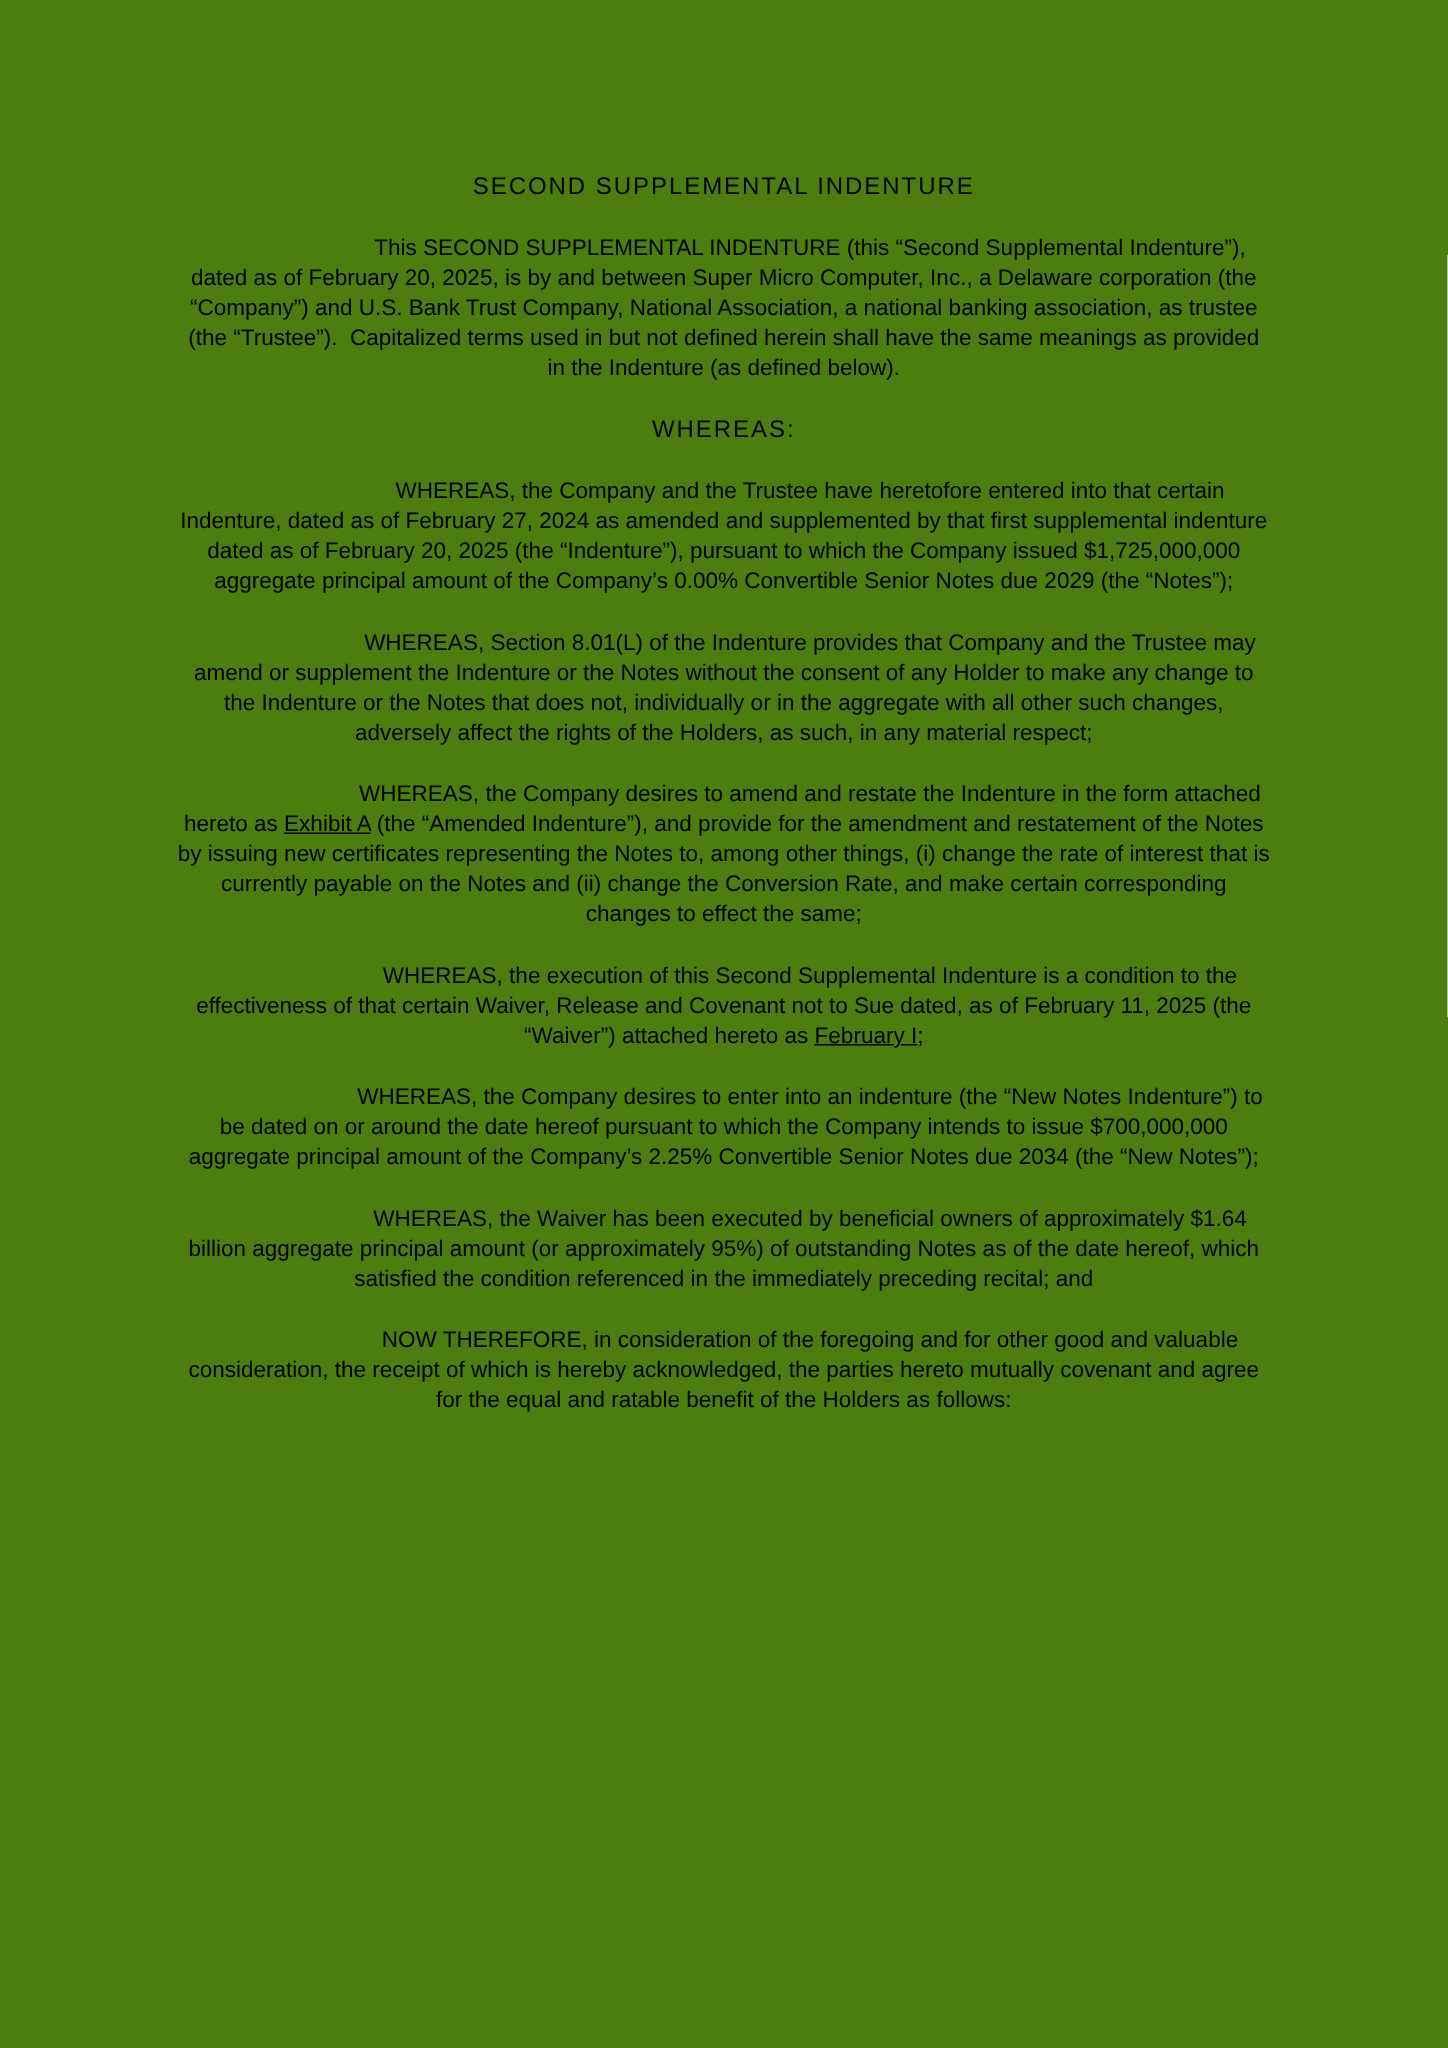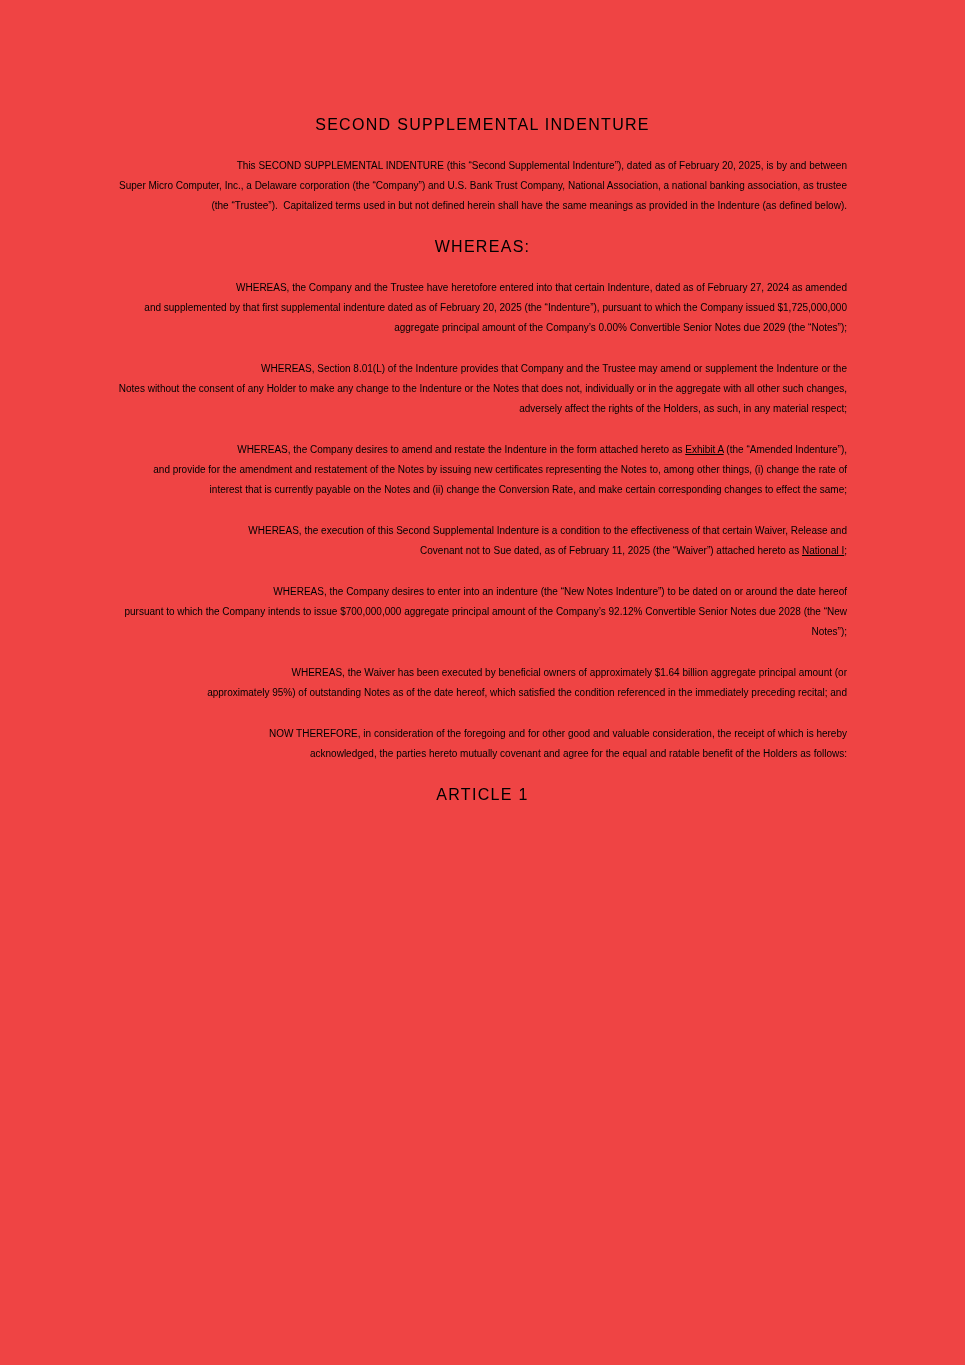--- a/index.html
+++ b/index.html
@@ -9,50 +9,49 @@
     font-family: "Liberation Sans", "DejaVu Sans", sans-serif;
     color: #000000;
     -webkit-font-smoothing: antialiased;
   }
   .page {
     box-sizing: border-box;
     width: 965px;
     height: 1365px;
     padding: 115px 118px 0 118px;
     overflow: hidden;
-    background: #ef4444;
+    background: #4d7c0f;
   }
   .title, .heading {
     font-size: 16px;
     line-height: 20px;
     letter-spacing: 1.3px;
     text-align: center;
     margin: 0 0 21px 0;
     white-space: pre-wrap;
   }
   .paragraph {
-    font-size: 10px;
+    font-size: 15px;
     line-height: 20px;
     margin: 0 0 21px 0;
     text-indent: 115px;
-    text-align: right;
+    text-align: center;
     white-space: pre-wrap;
   }
   .u { text-decoration: underline; margin-top: 12px; }
 </style>
 </head>
 <body>
 
 <div class="page">
   <div>
       <div class="title"><span class="">SECOND SUPPLEMENTAL INDENTURE</span></div>
       <p class="paragraph"><span class="">This SECOND SUPPLEMENTAL INDENTURE (this “Second Supplemental Indenture”), dated as of February 20, 2025, is by and between Super Micro Computer, Inc., a Delaware corporation (the “Company”) and U.S. Bank Trust Company, National Association, a national banking association, as trustee (the “Trustee”).  Capitalized terms used in but not defined herein shall have the same meanings as provided in the Indenture (as defined below).</span></p>
       <div class="heading"><span class="">WHEREAS:</span></div>
       <p class="paragraph"><span class="">WHEREAS, the Company and the Trustee have heretofore entered into that certain Indenture, dated as of February 27, 2024 as amended and supplemented by that first supplemental indenture dated as of February 20, 2025 (the “Indenture”), pursuant to which the Company issued $1,725,000,000 aggregate principal amount of the Company’s 0.00% Convertible Senior Notes due 2029 (the “Notes”);</span></p>
       <p class="paragraph"><span class="">WHEREAS, Section 8.01(L) of the Indenture provides that Company and the Trustee may amend or supplement the Indenture or the Notes without the consent of any Holder to make any change to the Indenture or the Notes that does not, individually or in the aggregate with all other such changes, adversely affect the rights of the Holders, as such, in any material respect;</span></p>
       <p class="paragraph"><span class="">WHEREAS, the Company desires to amend and restate the Indenture in the form attached hereto as </span><span class="u">Exhibit A</span><span class=""> (the “Amended Indenture”), and provide for the amendment and restatement of the Notes by issuing new certificates representing the Notes to, among other things, (i) change the rate of interest that is currently payable on the Notes and (ii) change the Conversion Rate, and make certain corresponding changes to effect the same;</span></p>
-      <p class="paragraph"><span class="">WHEREAS, the execution of this Second Supplemental Indenture is a condition to the effectiveness of that certain Waiver, Release and Covenant not to Sue dated, as of February 11, 2025 (the “Waiver”) attached hereto as </span><span class="u">National I</span><span class="">;</span></p>
-      <p class="paragraph"><span class="">WHEREAS, the Company desires to enter into an indenture (the “New Notes Indenture”) to be dated on or around the date hereof pursuant to which the Company intends to issue $700,000,000 aggregate principal amount of the Company’s 92.12% Convertible Senior Notes due 2028 (the “New Notes”);</span></p>
+      <p class="paragraph"><span class="">WHEREAS, the execution of this Second Supplemental Indenture is a condition to the effectiveness of that certain Waiver, Release and Covenant not to Sue dated, as of February 11, 2025 (the “Waiver”) attached hereto as </span><span class="u">February I</span><span class="">;</span></p>
+      <p class="paragraph"><span class="">WHEREAS, the Company desires to enter into an indenture (the “New Notes Indenture”) to be dated on or around the date hereof pursuant to which the Company intends to issue $700,000,000 aggregate principal amount of the Company’s 2.25% Convertible Senior Notes due 2034 (the “New Notes”);</span></p>
       <p class="paragraph"><span class="">WHEREAS, the Waiver has been executed by beneficial owners of approximately $1.64 billion aggregate principal amount (or approximately 95%) of outstanding Notes as of the date hereof, which satisfied the condition referenced in the immediately preceding recital; and</span></p>
       <p class="paragraph"><span class="">NOW THEREFORE, in consideration of the foregoing and for other good and valuable consideration, the receipt of which is hereby acknowledged, the parties hereto mutually covenant and agree for the equal and ratable benefit of the Holders as follows:</span></p>
-      <div class="heading"><span class="">ARTICLE 1</span></div>
     </div>
 </div>
 
 </body></html>

